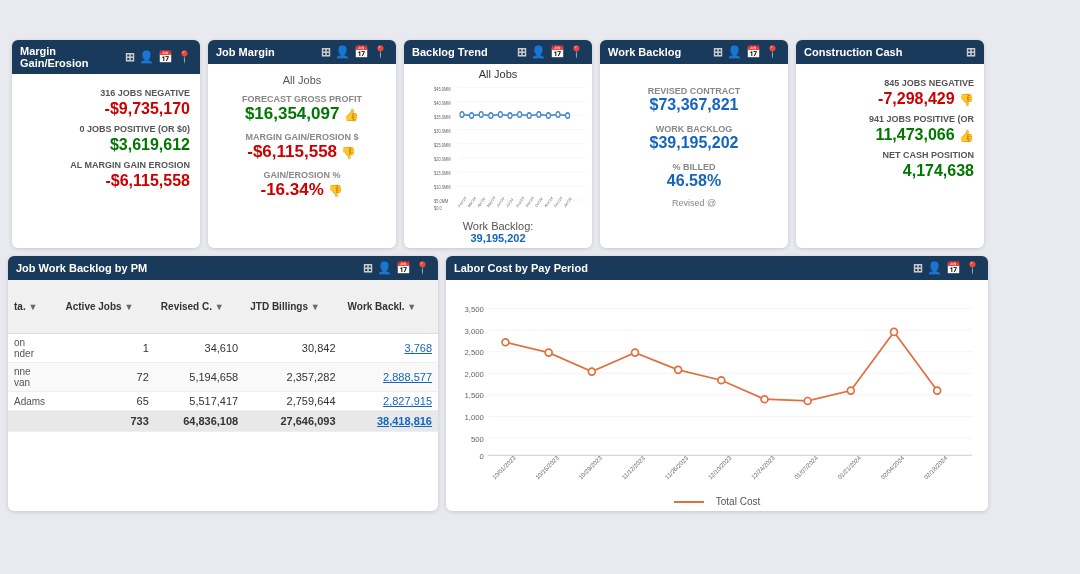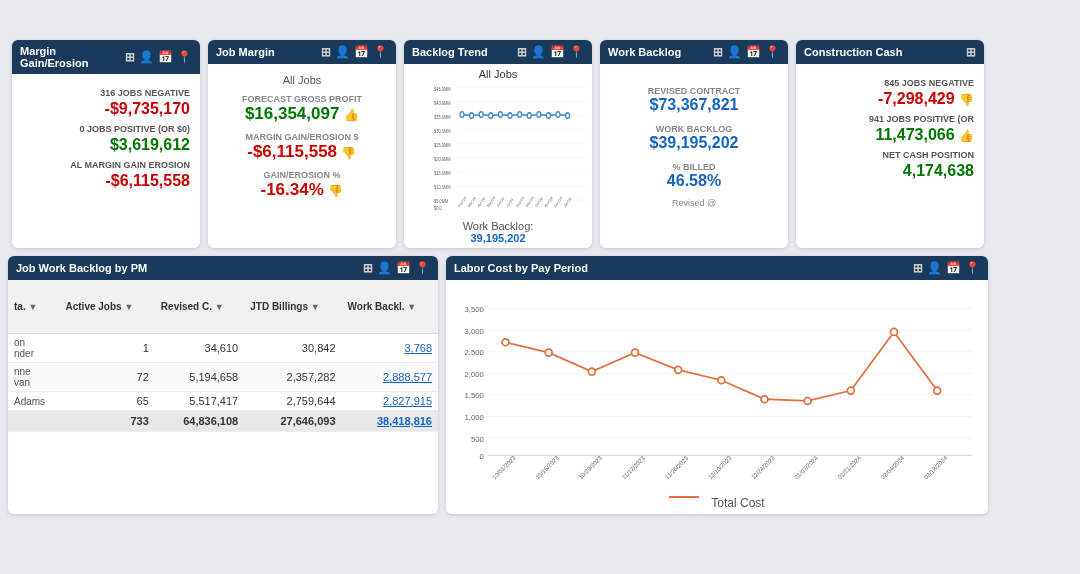--- a/index.html
+++ b/index.html
@@ -247,24 +247,25 @@
       cursor: pointer;
     }
 
     
     .labor-chart-body {
       padding: 8px 12px 4px 12px;
     }
 
     .labor-legend {
       text-align: center;
-      font-size: 12px;
+      font-size: 10px;
       color: #555;
       margin-top: 4px;
       display: flex;
+      align-items: center;
       justify-content: center;
       gap: 12px;
     }
 
     .legend-line {
       width: 30px;
       height: 2px;
       background: #e07040;
       display: inline-block;
     }

